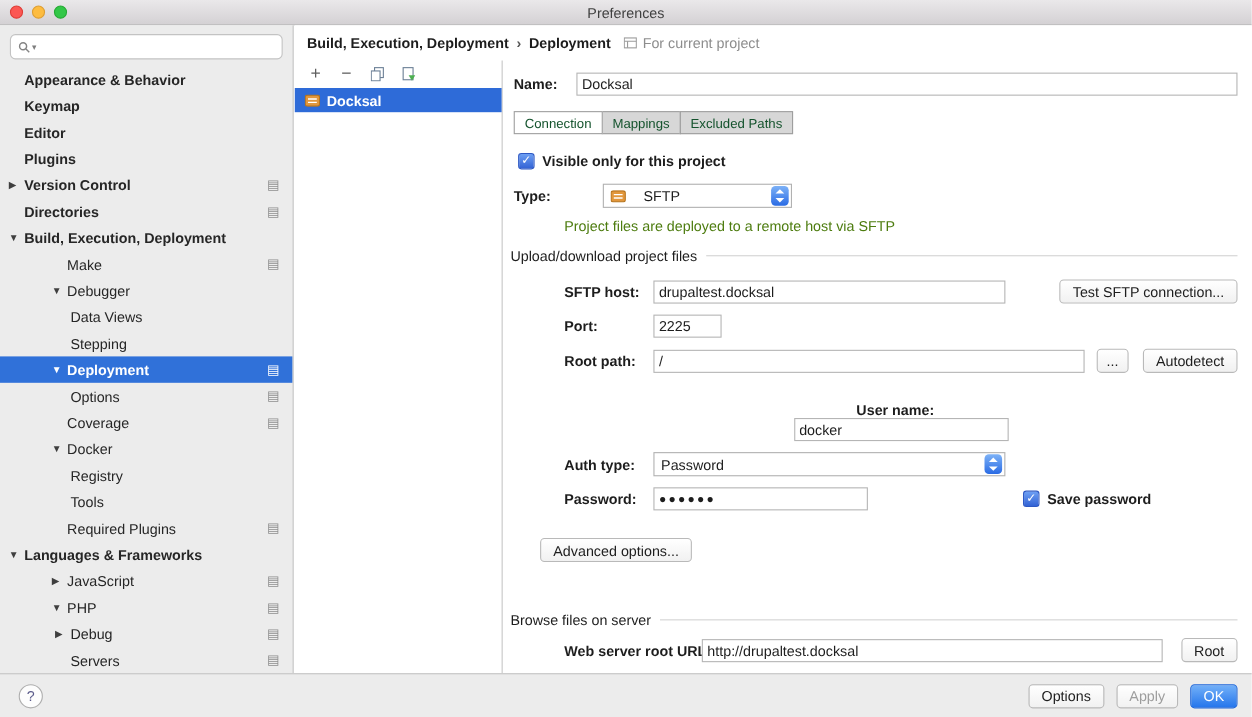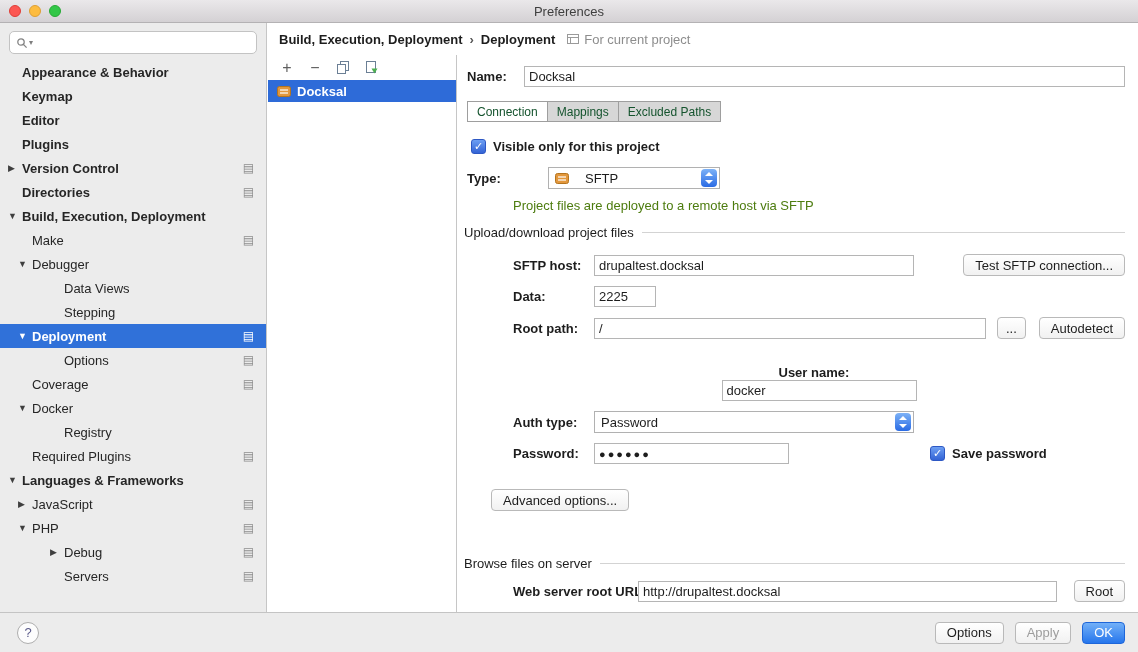--- a/index.html
+++ b/index.html
@@ -24,21 +24,21 @@
   .searchbox { margin:8px 9px 6px 9px; height:23px; background:#fff;
     border:1px solid #c3c3c3; border-radius:5px; display:flex; align-items:center;
     padding:0 6px; gap:1px; }
   .searchbox input { border:0; outline:0; flex:1; height:19px; font:13px "Liberation Sans",sans-serif; background:transparent; }
   .chev { font-size:8px; color:#7e7e7e; }
   .ti { height:24px; display:flex; align-items:center; color:#262626; }
   .ti .arw { flex:0 0 14px; width:14px; font-size:9px; color:#3f3f3f; text-align:left; }
   .ti .tl { white-space:nowrap; }
   .ti.bold .tl { font-weight:700; }
   .lvl0 { padding-left:8px; }
-  .lvl1 { padding-left:18px; }
+  .lvl1 { padding-left:47px; }
   .lvl2 { padding-left:50px; }
   .gear { margin-left:auto; margin-right:12px; color:#8d8d8d; font-size:12px; line-height:12px; }
   .ti.selected { background:#3071d9; color:#fff; }
   .ti.selected .tl { color:#fff; font-weight:700; }
   .ti.selected .arw, .ti.selected .gear { color:#fff; }
   
   .crumb-row { position:absolute; left:268px; top:23px; right:0; height:32px;
     background:#fff; display:flex; align-items:center; padding-left:11px; }
   .crumb { font-weight:700; }
   .crumb-sep { margin:0 7px; color:#555; font-weight:700; }
@@ -179,20 +179,24 @@
         <span class="tl">Coverage</span>
         <span class="gear">▤</span>
       </div>
     <div class="ti lvl1">
         <span class="arw">▼</span>
         <span class="tl">Docker</span>
       </div>
     <div class="ti lvl2">
         <span class="arw"></span>
         <span class="tl">Registry</span>
+      </div>
+    <div class="ti lvl2">
+        <span class="arw"></span>
+        <span class="tl">Tools</span>
       </div>
     <div class="ti lvl1">
         <span class="arw"></span>
         <span class="tl">Required Plugins</span>
         <span class="gear">▤</span>
       </div>
     <div class="ti lvl0 bold">
         <span class="arw">▼</span>
         <span class="tl">Languages &amp; Frameworks</span>
       </div>
@@ -306,21 +310,21 @@
     <span class="sline"></span>
   </div>
 
   <div class="row" style="margin:14px 13px 0 55px;">
     <span class="flabel" style="width:81px;">SFTP host:</span>
     <input class="txt" style="width: 320px;" value="drupaltest.docksal">
     <span class="btn" style="margin-left:auto;">Test SFTP connection...</span>
   </div>
 
   <div class="row" style="margin:10px 13px 0 55px;">
-    <span class="flabel" style="width:81px;">Data:</span>
+    <span class="flabel" style="width:81px;">Port:</span>
     <input class="txt" style="width: 62px;" value="2225">
   </div>
 
   <div class="row" style="margin:10px 13px 0 55px;">
     <span class="flabel" style="width:81px;">Root path:</span>
     <input class="txt" style="width: 392px;" value="/">
     <span class="btn" style="margin-left:11px; padding:0 8px;">...</span>
     <span class="btn" style="margin-left:13px;">Autodetect</span>
   </div>
 

